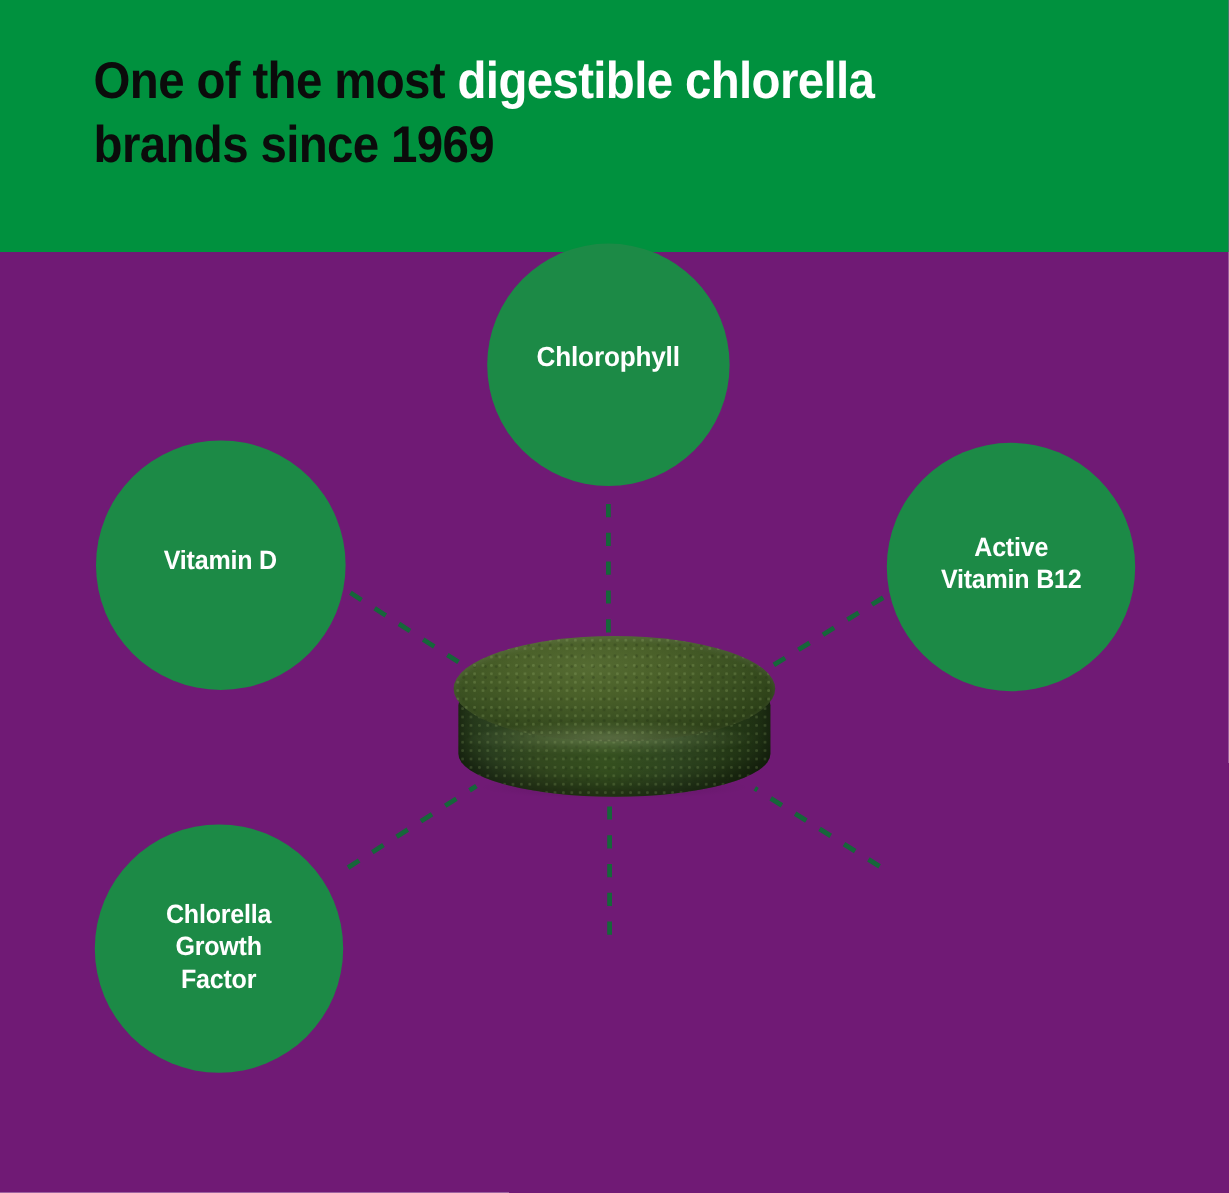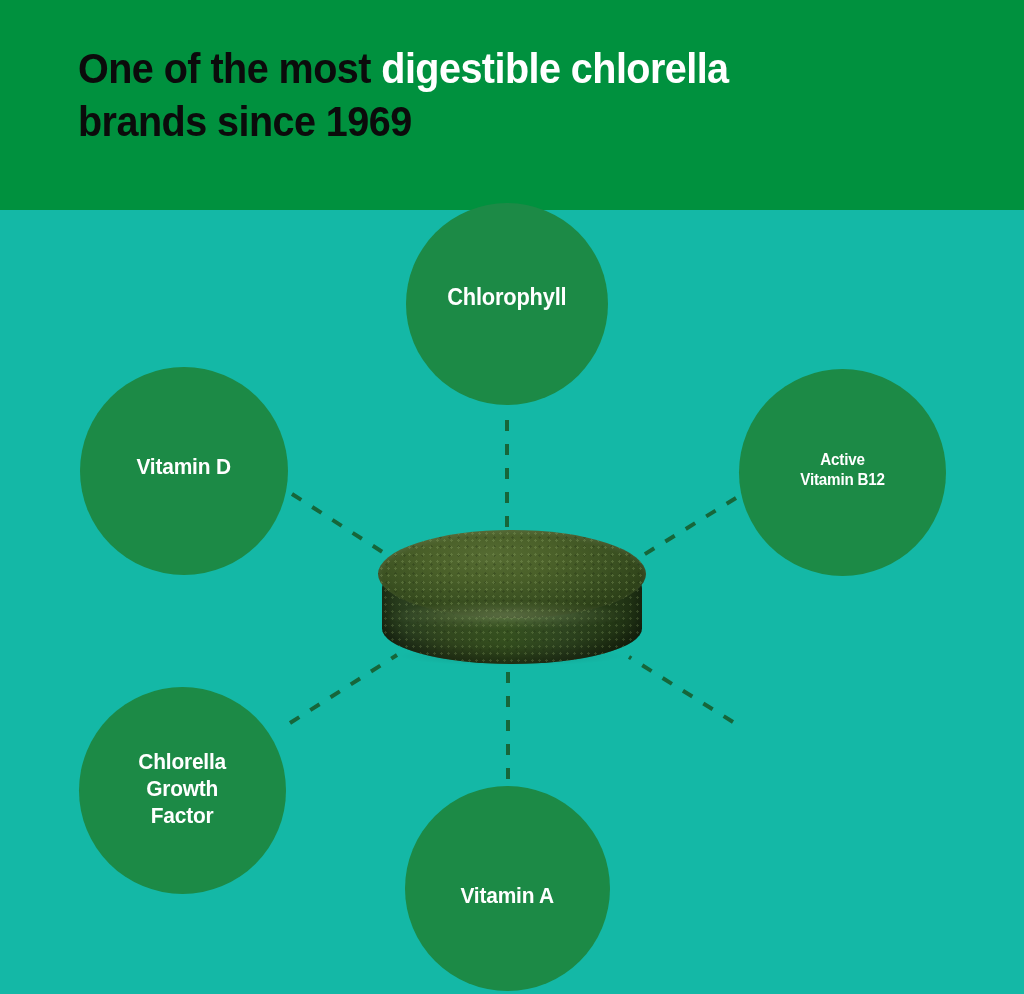--- a/index.html
+++ b/index.html
@@ -3,21 +3,21 @@
 <meta charset="utf-8">
 <style>
   html,body{margin:0;padding:0;}
   body{
     width:1024px;height:994px;
     background:#ffffff;
     font-family:"Liberation Sans", sans-serif;
     overflow:hidden;
     position:relative;
   }
-  #stage{position:relative;width:1024px;height:994px;overflow:hidden;background:#14b8a6;}
+  #stage{position:relative;width:1024px;height:994px;overflow:hidden;background:#701a75;}
 
   
   .header{
     position:absolute;left:0;top:0;width:1024px;height:210px;
     background:#00913E;
   }
   .headline{
     position:absolute;left:78px;top:42px;width:890px;
     font-size:43px;line-height:53px;
     font-weight:bold;
@@ -52,21 +52,21 @@
     transform:scaleX(0.95);
   }
 
   
   #node-chlorophyll{left:406px;top:203px;width:202px;height:202px;font-size:23px;}
   #node-chlorophyll .lbl{margin-bottom:14px;}
 
   #node-vitamin-d{left:80px;top:367px;width:208px;height:208px;font-size:22px;}
   #node-vitamin-d .lbl{margin-bottom:8px;}
 
-  #node-b12{left:739px;top:369px;width:207px;height:207px;font-size:16px;}
+  #node-b12{left:739px;top:369px;width:207px;height:207px;font-size:22px;}
   #node-b12 .lbl{margin-bottom:6px;}
 
   #node-cgf{left:79px;top:687px;width:207px;height:207px;font-size:22px;}
   #node-cgf .lbl{margin-bottom:2px;}
 
   #node-iron{left:737px;top:654px;width:207px;height:207px;font-size:22px;}
   #node-iron .lbl{margin-bottom:0px;}
 
   #node-vitamin-a{left:405px;top:786px;width:205px;height:205px;font-size:22px;}
   #node-vitamin-a .lbl{margin-top:16px;}
@@ -168,17 +168,14 @@
 
   <div class="node" id="node-b12">
     <span class="lbl"><span>Active</span><br><span>Vitamin B12</span></span>
   </div>
 
   <div class="node" id="node-cgf">
     <span class="lbl"><span>Chlorella</span><br><span>Growth</span><br><span>Factor</span></span>
   </div>
 
 
-  <div class="node" id="node-vitamin-a">
-    <span class="lbl">Vitamin A</span>
-  </div>
 
 </div>
 
 </body></html>

